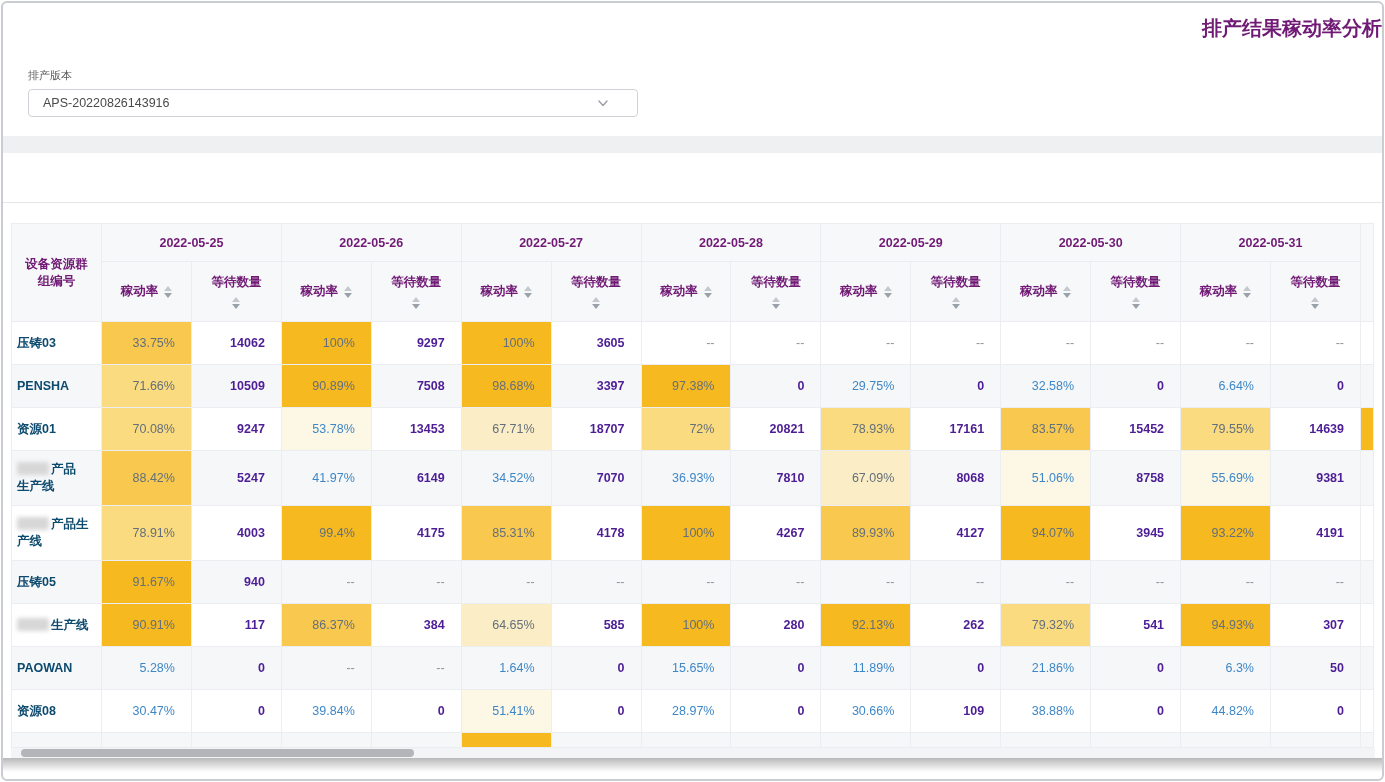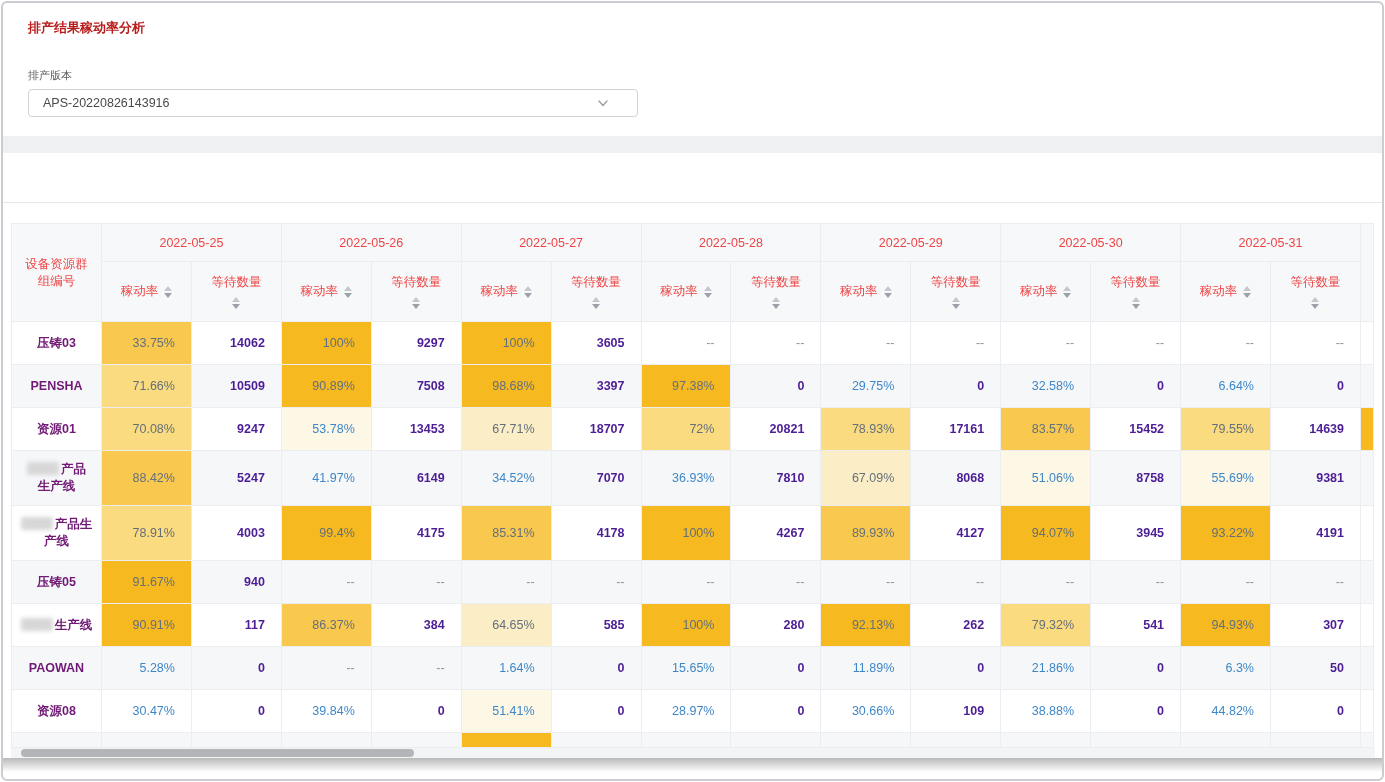--- a/index.html
+++ b/index.html
@@ -1,55 +1,55 @@
 <!DOCTYPE html>
 <html style="--gold-dark: #f6b920; --gold-mid: #f9c94f; --gold-light: #fbdb80; --gold-pale: #fbeec6; --gold-cream: #fdf7e6;"><head>
 <meta charset="utf-8">
 <style>
   * { box-sizing: border-box; }
   html,body { margin:0; padding:0; width:1385px; height:782px; background:#fff;
     font-family:"Liberation Sans","DejaVu Sans",sans-serif; }
   .frame { width:1383px; height:780px; margin:1px; border:2px solid #c9ccd0;
     border-radius:6px; overflow:hidden; background:#fff; position:relative; }
 
-  .page-title { padding:14px 0 0 25px; font-size:13px; font-weight:600; color:#b91c1c; line-height:22px; }
+  .page-title { padding:14px 0 0 25px; font-size:20px; font-weight:600; color:#701a75; line-height:22px;text-align:right; }
 
   .filter { margin-left:25px; }
   .filter-label { margin-top:28px; font-size:11px; color:#595959; line-height:17px; }
   .select { margin-top:5px; width:610px; height:28px; border:1px solid #cfd2d6; border-radius:4px;
     background:#fff; display:flex; align-items:center; justify-content:space-between;
     padding:0 28px 0 14px; cursor:pointer; }
   .select-value { font-size:12.5px; color:#4a4a4a; }
   .chev { width:12px; height:12px; }
 
   .band { margin-top:19px; height:17px; background:#eef0f2; }
   .divider { margin-top:49px; height:1px; background:#e7e7e7; }
 
   .table-wrap { margin:20px 0 0 8px; width:1364px; overflow:hidden; }
   table { border-collapse:collapse; table-layout:fixed; width:1363px; font-size:12.5px; }
   th, td { border:1px solid #ebedf0; padding:0; }
-  thead th { background:#f7f8fa; color:#ef4444; font-weight:400; }
+  thead th { background:#f7f8fa; color:#701a75; font-weight:700; }
   th.date-h { height:38px; text-align:center; font-size:12.5px; }
   th.corner { width:90px; white-space:pre-line; text-align:center; vertical-align:middle;
     line-height:17px; font-size:12.5px; }
   th.sub { height:60px; width:90px; vertical-align:middle; cursor:pointer; }
   th.sliver, td.sliver { width:13px; background:#f7f8fa; }
   .h-inner { display:flex; align-items:center; justify-content:center; gap:6px; }
   .h-inner.stack { flex-direction:column; }
   .sorter { display:inline-flex; flex-direction:column; align-items:center; }
   .cu { width:0; height:0; border-left:4px solid transparent; border-right:4px solid transparent;
     border-bottom:5px solid #c4c8cd; }
   .cd { width:0; height:0; border-left:4px solid transparent; border-right:4px solid transparent;
     border-top:5px solid #9ba1a8; margin-top:2px; }
 
   tbody td { height:43px; color:#474747; }
   tbody tr.tall td { height:55px; }
   tbody tr:nth-child(even) td { background:#f6f7f9; }
   tbody tr:nth-child(odd) td { background:#ffffff; }
-  td.rlabel { text-align:center; font-weight:600; color:#701a75; white-space:pre-line;
+  td.rlabel { font-weight:600; color:#0c4a6e; white-space:pre-line;
     line-height:17px; padding:0 5px; }
   td.cell { text-align:right; padding-right:16px; }
   .num { font-weight:700; color:#4c1d95; }
   .dash { color:#8f949a; font-weight:400; }
   .pct-blue { color:#3e87c7; }
   .pct-gray { color:#636f7b; }
   td.g4 { background:var(--gold-dark) !important; }
   td.g3 { background:var(--gold-mid) !important; }
   td.g2 { background:var(--gold-light) !important; }
   td.g1 { background:var(--gold-pale) !important; }

